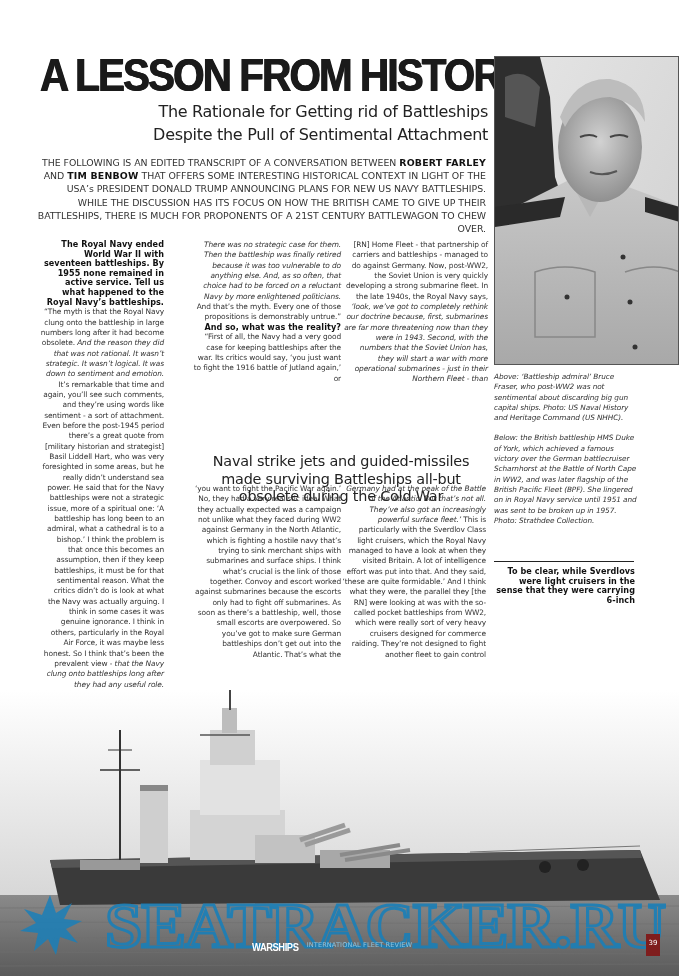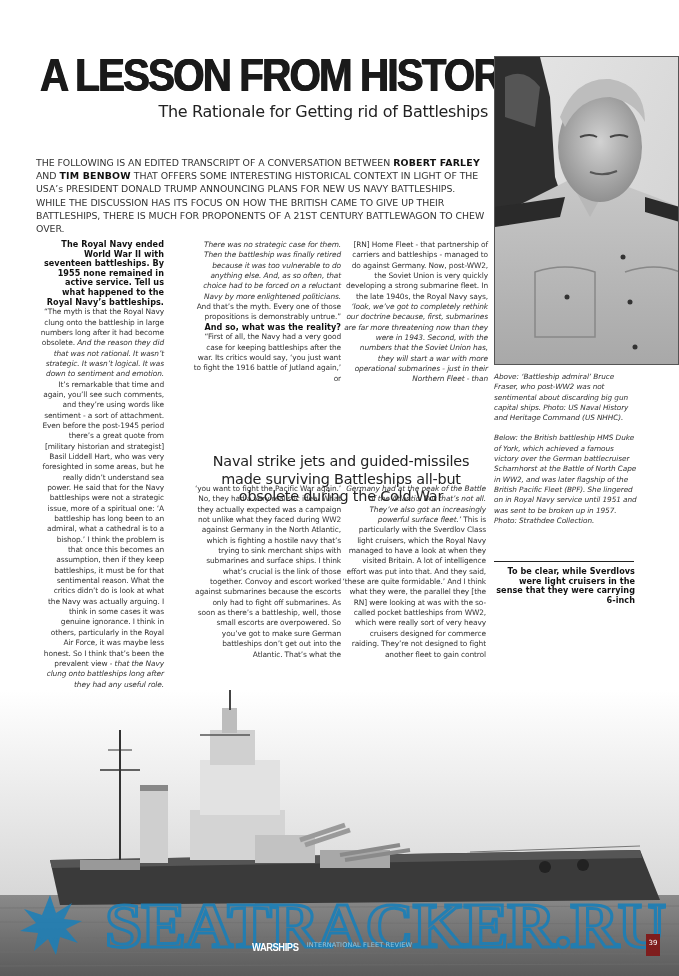--- a/index.html
+++ b/index.html
@@ -17,21 +17,21 @@
     }
     .subhead {
       position: absolute; left: 38px; top: 100px; width: 450px;
       font-family: "DejaVu Sans", sans-serif; font-size: 16px; line-height: 23px;
       color: #222; text-align: right; letter-spacing: -0.3px;
     }
     .subhead div { white-space: nowrap; }
     .intro {
       position: absolute; left: 36px; top: 156px; width: 450px;
       font-family: "DejaVu Sans", sans-serif; font-size: 9.4px; line-height: 13.2px;
-      color: #333; text-align: left; letter-spacing: -0.05px;
+      color: #333; text-align: right; letter-spacing: -0.05px;
     }
     .intro b { font-family: "DejaVu Sans", sans-serif; font-weight: 900; color:#111; letter-spacing: 0.2px; }
     .col {
       position: absolute; font-size: 7.45px; line-height: 10.35px; color: #333;
       letter-spacing: -0.12px;
     }
     .col p { margin: 0; text-align: right; }
     .q { font-weight: 900; color: #111; font-size: 8.1px; line-height: 9.6px; letter-spacing: 0.05px; }
     .it { font-style: italic; }
     #col1 { left: 40px; top: 240px; width: 124px; }
@@ -71,20 +71,21 @@
       position: absolute; left: 646px; top: 934px; width: 14px; height: 22px; background: #7f1d1d;
       color: #fff; font-size: 7px; text-align: center; line-height: 18px; font-family: "DejaVu Sans", sans-serif;
     }
   </style>
 </head>
 <body>
 
 <div class="headline">A LESSON FROM HISTORY</div>
 <div class="subhead">
   <div>The Rationale for Getting rid of Battleships</div>
+  <div>Despite the Pull of Sentimental Attachment</div>
 </div>
 <div class="intro">
   <span>THE FOLLOWING IS AN EDITED TRANSCRIPT OF A CONVERSATION BETWEEN</span>
   <b>ROBERT FARLEY</b>
   <span>AND</span>
   <b>TIM BENBOW</b>
   <span>THAT OFFERS SOME INTERESTING HISTORICAL CONTEXT IN LIGHT OF THE USA’s PRESIDENT DONALD TRUMP ANNOUNCING PLANS FOR NEW US NAVY BATTLESHIPS. WHILE THE DISCUSSION HAS ITS FOCUS ON HOW THE BRITISH CAME TO GIVE UP THEIR BATTLESHIPS, THERE IS MUCH FOR PROPONENTS OF A 21ST CENTURY BATTLEWAGON TO CHEW OVER.</span>
 </div>
 
 <div class="portrait">

